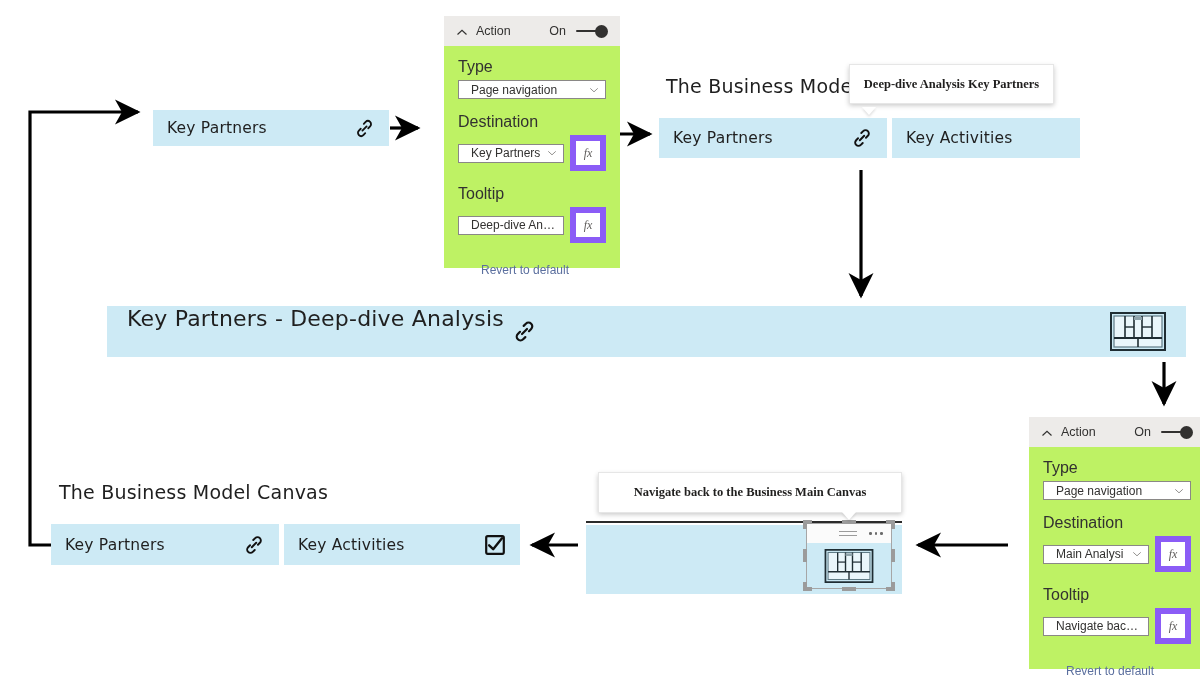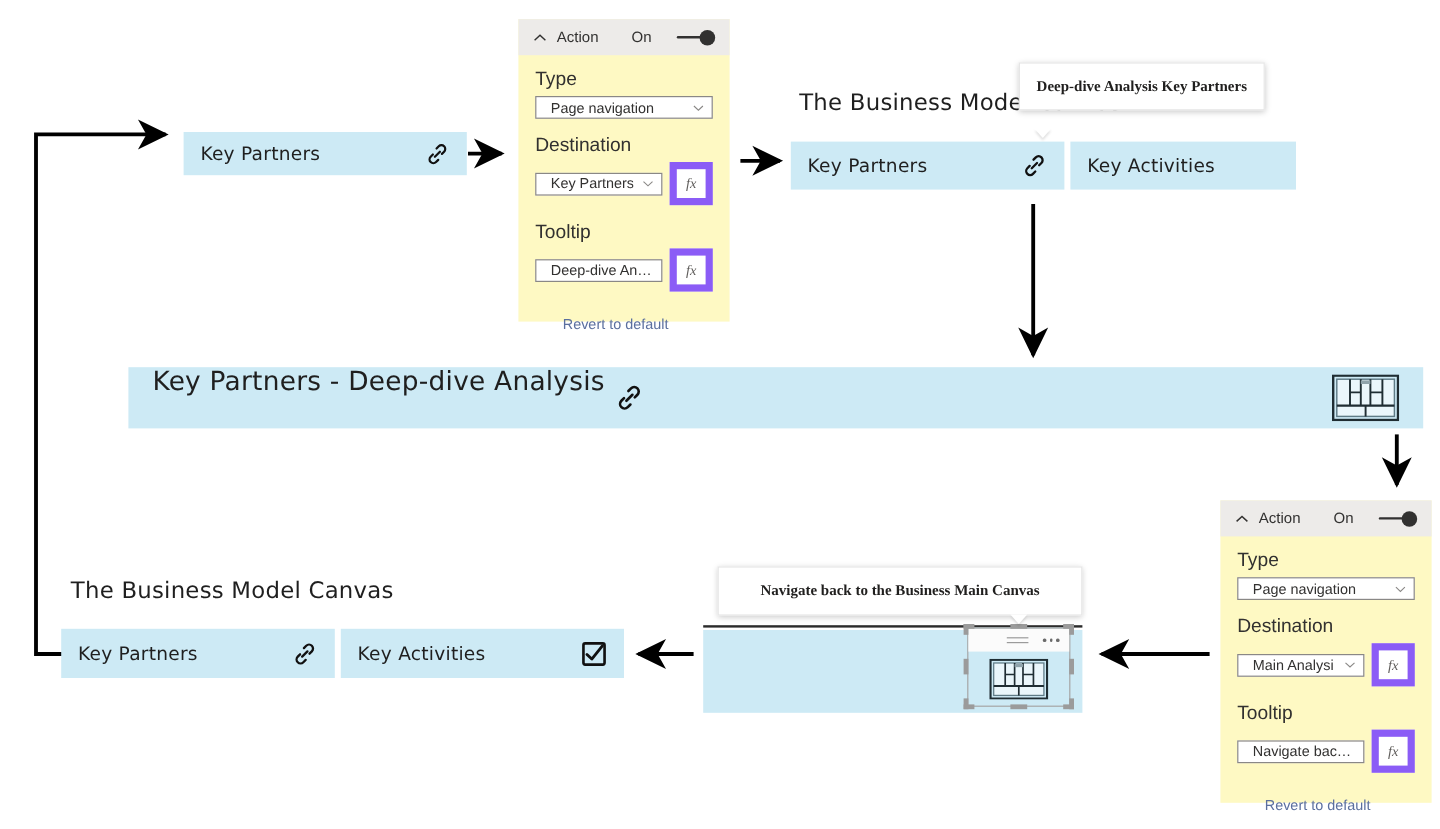--- a/index.html
+++ b/index.html
@@ -38,28 +38,28 @@
     box-sizing:border-box;padding:0 12px;white-space:nowrap;
   }
   .tip-tail{
     position:absolute;width:0;height:0;
     border-left:7px solid transparent;border-right:7px solid transparent;
     border-top:8px solid #ffffff;
     filter:drop-shadow(0 2px 1px rgba(0,0,0,.12));
   }
 
   
-  .pane{background:#fef9c3;box-sizing:border-box;}
+  .pane{background:#bef264;box-sizing:border-box;margin-left:12px;}
   .pane-head{
     height:30px;background:#edebe9;display:flex;align-items:center;
     padding:0 12px;box-sizing:border-box;
   }
   .chev{width:12px;height:12px;margin-right:8px;flex:0 0 auto;}
   .pane-head .ttl{font-size:12.5px;color:#323130;}
-  .pane-head .toggle-wrap{margin-left:auto;display:flex;align-items:center;gap:21px;justify-content:flex-end;}
+  .pane-head .toggle-wrap{margin-left:auto;display:flex;align-items:center;gap:10px;justify-content:flex-end;}
   .pane-head .on-lbl{font-size:12.5px;color:#323130;}
   .toggle{position:relative;width:32px;height:13px;display:flex;align-items:center;}
   .toggle .bar{position:absolute;left:0;top:5px;width:24px;height:2.5px;background:#323130;border-radius:2px;}
   .toggle .knob{position:absolute;right:0;top:0;width:13px;height:13px;border-radius:50%;background:#323130;}
   .pane-body{padding:12px 14px 0 14px;box-sizing:border-box;}
   .fld-lbl{font-size:16px;color:#323130;margin-bottom:4px;}
   .row{display:flex;align-items:center;gap:6px;margin-bottom:14px;}
   .combo{
     flex:1 1 auto;height:19px;background:#ffffff;border:1px solid #8a8886;
     display:flex;align-items:center;padding:0 6px 0 12px;box-sizing:border-box;
@@ -187,21 +187,21 @@
       <path d="M9.6 14.4 L14.4 9.6"></path>
       <path d="M11.2 6.6 L13.3 4.5 a3.6 3.6 0 0 1 5.1 5.1 L16.3 11.7"></path>
       <path d="M12.8 17.4 L10.7 19.5 a3.6 3.6 0 0 1 -5.1 -5.1 L7.7 12.3"></path>
     </svg>
   </span>
 </div>
 <div class="abs bmc-cell hand" style="left:892px;top:118px;width:188px;height:40px;">
   <span class="lbl">Key Activities</span>
 </div>
 
-<div class="abs tooltip" style="left:849px;top:52px;width:205px;height:40px;text-align:right;">Deep-dive Analysis Key Partners</div>
+<div class="abs tooltip" style="left:849px;top:64px;width:205px;height:40px;text-align:right;">Deep-dive Analysis Key Partners</div>
 <div class="tip-tail abs" style="left:862px;top:107px;"></div>
 
 <div class="abs big-banner hand" style="left:107px;top:306px;width:1079px;height:51px;">
   <span class="lbl">Key Partners - Deep-dive Analysis</span>
   <span class="chain" style="margin-left:8px;display:flex;align-items:center;">
     <svg width="25" height="25" viewBox="0 0 24 24" fill="none" stroke="#111" stroke-width="2.1" stroke-linecap="round">
       <path d="M9.6 14.4 L14.4 9.6"></path>
       <path d="M11.2 6.6 L13.3 4.5 a3.6 3.6 0 0 1 5.1 5.1 L16.3 11.7"></path>
       <path d="M12.8 17.4 L10.7 19.5 a3.6 3.6 0 0 1 -5.1 -5.1 L7.7 12.3"></path>
     </svg>

